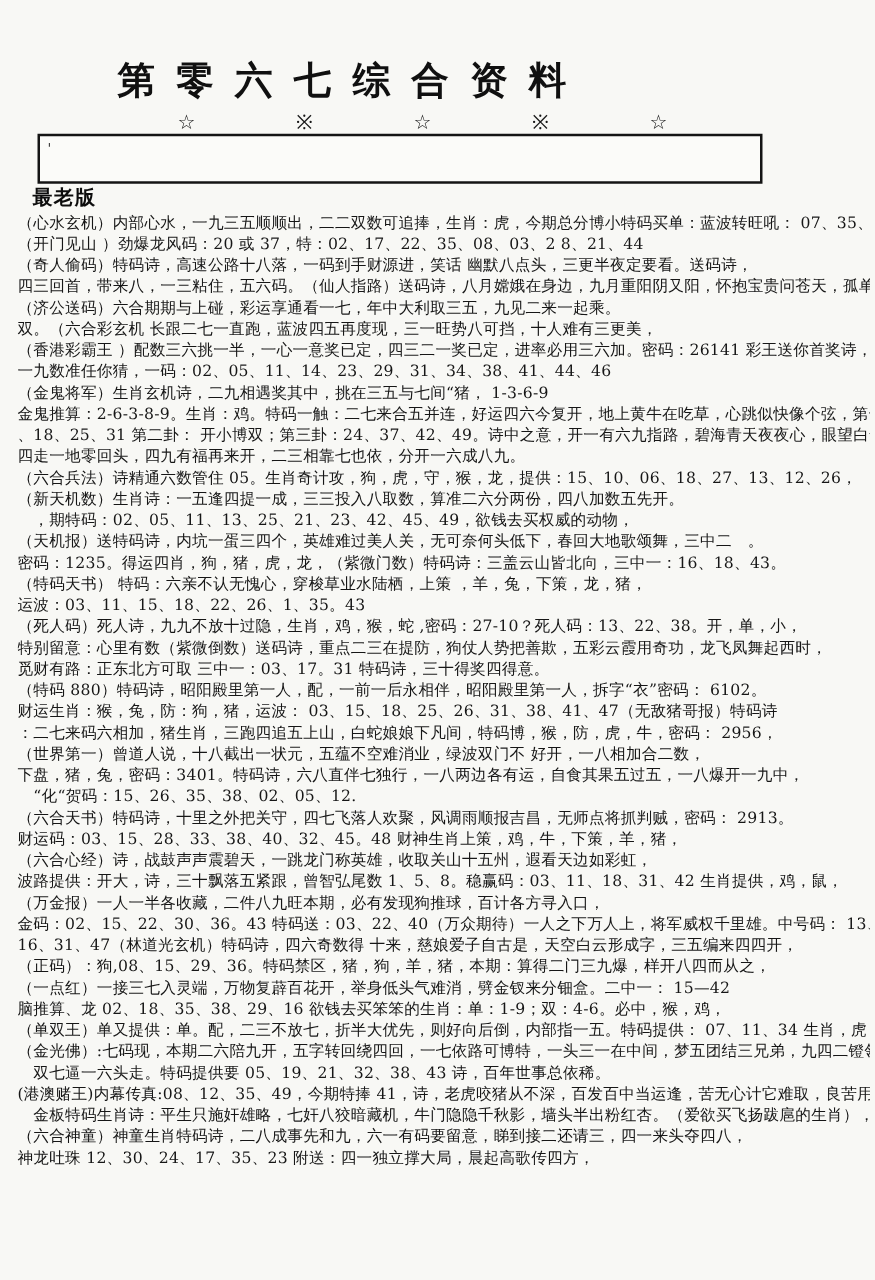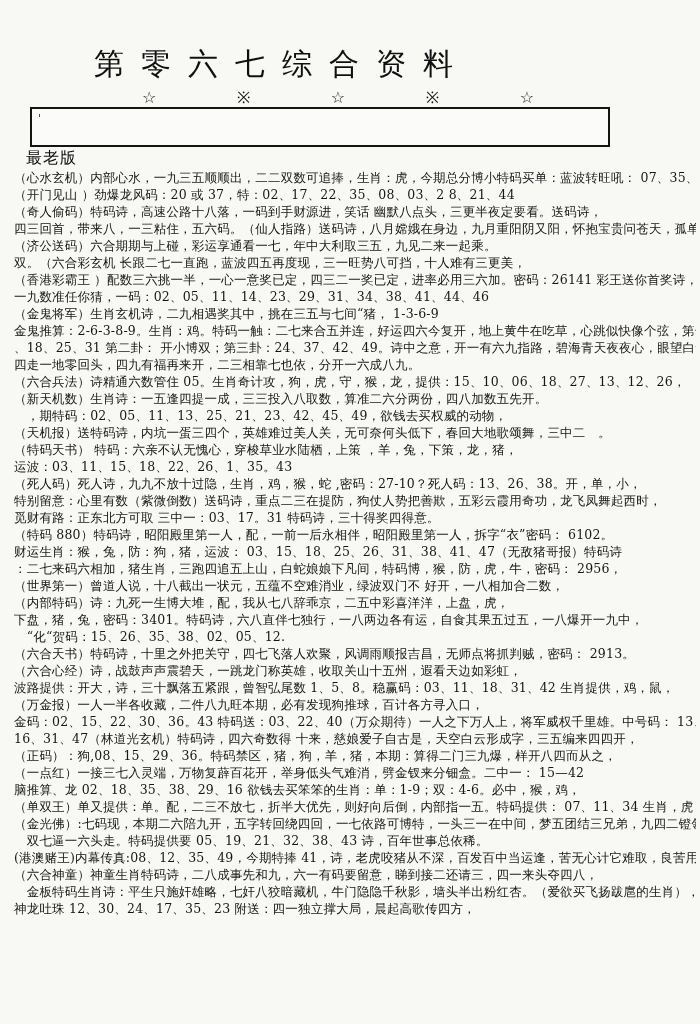--- a/index.html
+++ b/index.html
@@ -8,21 +8,21 @@
     position:relative;
     width:700px;height:1024px;
     background:#f8f8f5;
     overflow:hidden;
     font-family:"DejaVu Serif","Liberation Serif",serif;
     color:#141414;
   }
   .page-title{
     margin:44px 0 0 94px;
     font-size:30px;
-    font-weight:400;
+    font-weight:700;
     letter-spacing:17px;
     white-space:nowrap;
     color:#101010;
   }
   .stars-row{
     display:flex;
     justify-content:space-between;
     width:392px;
     margin:6px 0 0 142px;
     font-size:16px;
@@ -38,21 +38,21 @@
   }
   .box-mark{
     position:absolute;
     left:6px;top:3px;
     font-size:11px;
     color:#333;
   }
   .edition-label{
     margin:3px 0 0 26px;
     font-size:16px;
-    font-weight:400;
+    font-weight:700;
     letter-spacing:1px;
     line-height:16px;
     color:#0d0d0d;
   }
   .text-lines{
     margin:3px 4px 0 14px;
     font-size:12.5px;
     line-height:17px;
   }
   .text-line{
@@ -96,43 +96,44 @@
       <div class="text-line">（香港彩霸王 ）配数三六挑一半，一心一意奖已定，四三二一奖已定，进率必用三六加。密码：26141 彩王送你首奖诗，</div>
       <div class="text-line">一九数准任你猜，一码：02、05、11、14、23、29、31、34、38、41、44、46</div>
       <div class="text-line">（金鬼将军）生肖玄机诗，二九相遇奖其中，挑在三五与七间“猪， 1-3-6-9</div>
       <div class="text-line">金鬼推算：2-6-3-8-9。生肖：鸡。特码一触：二七来合五并连，好运四六今复开，地上黄牛在吃草，心跳似快像个弦，第一卦：05</div>
       <div class="text-line">、18、25、31 第二卦： 开小博双；第三卦：24、37、42、49。诗中之意，开一有六九指路，碧海青天夜夜心，眼望白兔喜望外，</div>
       <div class="text-line">四走一地零回头，四九有福再来开，二三相靠七也依，分开一六成八九。</div>
       <div class="text-line">（六合兵法）诗精通六数管住 05。生肖奇计攻，狗，虎，守，猴，龙，提供：15、10、06、18、27、13、12、26，</div>
       <div class="text-line">（新天机数）生肖诗：一五逢四提一成，三三投入八取数，算准二六分两份，四八加数五先开。</div>
       <div class="text-line">　，期特码：02、05、11、13、25、21、23、42、45、49，欲钱去买权威的动物，</div>
       <div class="text-line">（天机报）送特码诗，内坑一蛋三四个，英雄难过美人关，无可奈何头低下，春回大地歌颂舞，三中二　。</div>
+      <div class="text-line">密码：1235。得运四肖，狗，猪，虎，龙，（紫微门数）特码诗：三盖云山皆北向，三中一：16、18、43。</div>
       <div class="text-line">（特码天书） 特码：六亲不认无愧心，穿梭草业水陆栖，上策 ，羊，兔，下策，龙，猪，</div>
       <div class="text-line">运波：03、11、15、18、22、26、1、35。43</div>
-      <div class="text-line">（死人码）死人诗，九九不放十过隐，生肖，鸡，猴，蛇 ,密码：27-10？死人码：13、26、38。开，单，小，</div>
+      <div class="text-line">（死人码）死人诗，九九不放十过隐，生肖，鸡，猴，蛇 ,密码：27-10？死人码：13、22、38。开，单，小，</div>
       <div class="text-line">特别留意：心里有数（紫微倒数）送码诗，重点二三在提防，狗仗人势把善欺，五彩云霞用奇功，龙飞凤舞起西时，</div>
       <div class="text-line">觅财有路：正东北方可取 三中一：03、17。31 特码诗，三十得奖四得意。</div>
       <div class="text-line">（特码 880）特码诗，昭阳殿里第一人，配，一前一后永相伴，昭阳殿里第一人，拆字“衣”密码： 6102。</div>
       <div class="text-line">财运生肖：猴，兔，防：狗，猪，运波： 03、15、18、25、26、31、38、41、47（无敌猪哥报）特码诗</div>
       <div class="text-line">：二七来码六相加，猪生肖，三跑四追五上山，白蛇娘娘下凡间，特码博，猴，防，虎，牛，密码： 2956，</div>
       <div class="text-line">（世界第一）曾道人说，十八截出一状元，五蕴不空难消业，绿波双门不 好开，一八相加合二数，</div>
-      <div class="text-line">（内部特码）诗：九死一生博大堆，配，我从七八辞乖京，二五中彩喜洋洋，上盘，虎，</div>
       <div class="text-line">下盘，猪，兔，密码：3401。特码诗，六八直伴七独行，一八两边各有运，自食其果五过五，一八爆开一九中，</div>
       <div class="text-line">　“化“贺码：15、26、35、38、02、05、12.</div>
       <div class="text-line">（六合天书）特码诗，十里之外把关守，四七飞落人欢聚，风调雨顺报吉昌，无师点将抓判贼，密码： 2913。</div>
+      <div class="text-line">财运码：03、15、28、33、38、40、32、45。48 财神生肖上策，鸡，牛，下策，羊，猪，</div>
       <div class="text-line">（六合心经）诗，战鼓声声震碧天，一跳龙门称英雄，收取关山十五州，遐看天边如彩虹，</div>
       <div class="text-line">波路提供：开大，诗，三十飘落五紧跟，曾智弘尾数 1、5、8。稳赢码：03、11、18、31、42 生肖提供，鸡，鼠，</div>
       <div class="text-line">（万金报）一人一半各收藏，二件八九旺本期，必有发现狗推球，百计各方寻入口，</div>
       <div class="text-line">金码：02、15、22、30、36。43 特码送：03、22、40（万众期待）一人之下万人上，将军威权千里雄。中号码： 13、25、45</div>
       <div class="text-line">16、31、47（林道光玄机）特码诗，四六奇数得 十来，慈娘爱子自古是，天空白云形成字，三五编来四四开，</div>
       <div class="text-line">（正码）：狗,08、15、29、36。特码禁区，猪，狗，羊，猪，本期：算得二门三九爆，样开八四而从之，</div>
       <div class="text-line">（一点红）一接三七入灵端，万物复薜百花开，举身低头气难消，劈金钗来分钿盒。二中一： 15—42</div>
       <div class="text-line">脑推算、龙 02、18、35、38、29、16 欲钱去买笨笨的生肖：单：1-9；双：4-6。必中，猴，鸡，</div>
       <div class="text-line">（单双王）单又提供：单。配，二三不放七，折半大优先，则好向后倒，内部指一五。特码提供： 07、11、34 生肖，虎，马，</div>
       <div class="text-line">（金光佛）:七码现，本期二六陪九开，五字转回绕四回，一七依路可博特，一头三一在中间，梦五团结三兄弟，九四二镫领万四，</div>
       <div class="text-line">　双七逼一六头走。特码提供要 05、19、21、32、38、43 诗，百年世事总依稀。</div>
       <div class="text-line">(港澳赌王)内幕传真:08、12、35、49，今期特捧 41，诗，老虎咬猪从不深，百发百中当运逢，苦无心计它难取，良苦用心费工夫，</div>
+      <div class="text-line">　金板特码生肖诗：平生只施奸雄略，七奸八狡暗藏机，牛门隐隐千秋影，墙头半出粉红杏。（爱欲买飞扬跋扈的生肖），</div>
       <div class="text-line">（六合神童）神童生肖特码诗，二八成事先和九，六一有码要留意，睇到接二还请三，四一来头夺四八，</div>
-      <div class="text-line">　金板特码生肖诗：平生只施奸雄略，七奸八狡暗藏机，牛门隐隐千秋影，墙头半出粉红杏。（爱欲买飞扬跋扈的生肖），</div>
       <div class="text-line">神龙吐珠 12、30、24、17、35、23 附送：四一独立撑大局，晨起高歌传四方，</div>
     </div>
 
 </div>
 
 </body></html>

